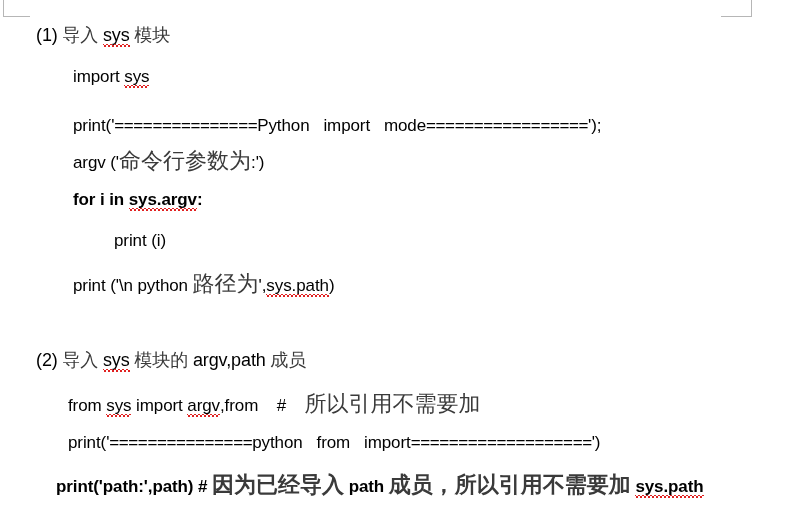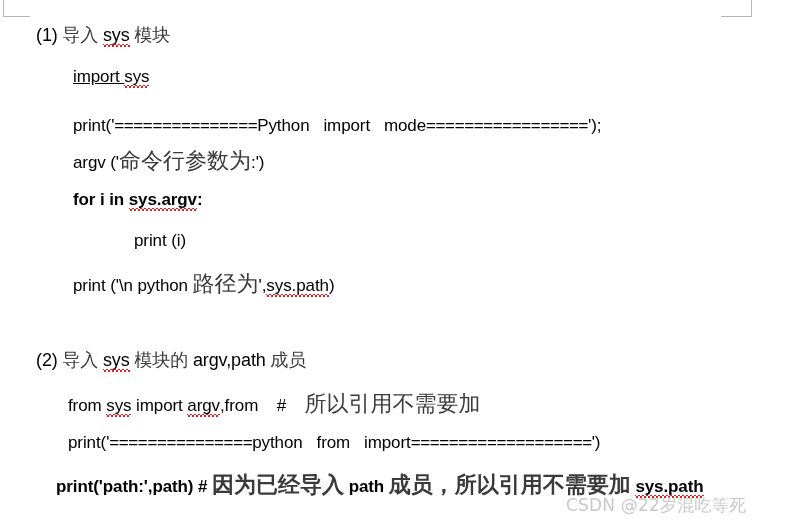--- a/index.html
+++ b/index.html
@@ -113,37 +113,37 @@
 
   <div class="margin-mark tl"></div>
   <div class="margin-mark tr"></div>
 
   <div class="doc">
 
     <div class="para" style="left:36px; top:26px;">
       <span class="lat" style="font-size:18px;">(1)</span><span class="lat">&nbsp;</span><span class="cjk big">导入</span><span class="lat">&nbsp;</span><span class="lat sq" style="font-size:18px;">sys</span><span class="lat">&nbsp;</span><span class="cjk big">模块</span>
     </div>
 
-    <div class="para" style="left:73px; top:68px;text-decoration:underline;">
+    <div class="para" style="left:73px; top:68px;">
       <span class="lat">import&nbsp;</span><span class="lat sq">sys</span>
     </div>
 
     <div class="para" style="left:73px; top:109px;margin-top:8px;">
       <span class="lat">print('</span><span class="lat eq">===============</span><span class="lat">Python</span><span class="lat" style="white-space:pre;">   </span><span class="lat">import</span><span class="lat" style="white-space:pre;">   </span><span class="lat">mode</span><span class="lat eq">=================</span><span class="lat">');</span>
     </div>
 
     <div class="para" style="left:73px; top:150px;">
       <span class="lat">argv ('</span><span class="cjk">命令行参数为</span><span class="lat">:')</span>
     </div>
 
     <div class="para" style="left:73px; top:191px;font-weight:bold;">
       <span class="lat">for i in&nbsp;</span><span class="lat sq">sys.argv</span><span class="lat">:</span>
     </div>
 
-    <div class="para" style="left:134px; top:232px;">
+    <div class="para" style="left:114px; top:232px;">
       <span class="lat">print (i)</span>
     </div>
 
     <div class="para" style="left:73px; top:273px;">
       <span class="lat">print ('\n python&nbsp;</span><span class="cjk">路径为</span><span class="lat">',</span><span class="lat sq">sys.path</span><span class="lat">)</span>
     </div>
 
     <div class="para" style="left:36px; top:351px;">
       <span class="lat" style="font-size:18px;">(2)</span><span class="lat">&nbsp;</span><span class="cjk big">导入</span><span class="lat">&nbsp;</span><span class="lat sq" style="font-size:18px;">sys</span><span class="lat">&nbsp;</span><span class="cjk big">模块的</span><span class="lat">&nbsp;</span><span class="lat" style="font-size:18px;">argv,path</span><span class="lat">&nbsp;</span><span class="cjk big">成员</span>
     </div>
@@ -155,15 +155,14 @@
     <div class="para" style="left:68px; top:434px;">
       <span class="lat">print('</span><span class="lat eq">===============</span><span class="lat">python</span><span class="lat" style="white-space:pre;">   </span><span class="lat">from</span><span class="lat" style="white-space:pre;">   </span><span class="lat">import</span><span class="lat eq">===================</span><span class="lat">')</span>
     </div>
 
     <div class="para" style="left:56px; top:474px;font-weight:bold;">
       <span class="lat">print('path:',path) #&nbsp;</span><span class="cjk">因为已经导入</span><span class="lat">&nbsp;path&nbsp;</span><span class="cjk">成员，所以引用不需要加</span><span class="lat">&nbsp;</span><span class="lat sq">sys.path</span>
     </div>
 
   </div>
 
-  <div class="watermark">CSDN @22岁混吃等死</div>
 
 </div>
 
 </body></html>

